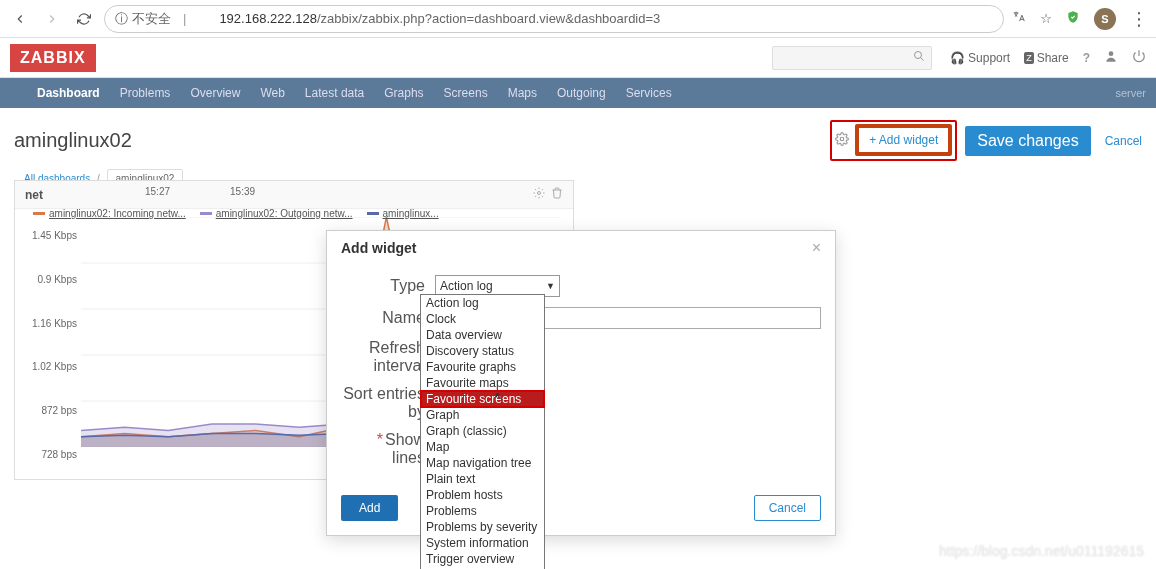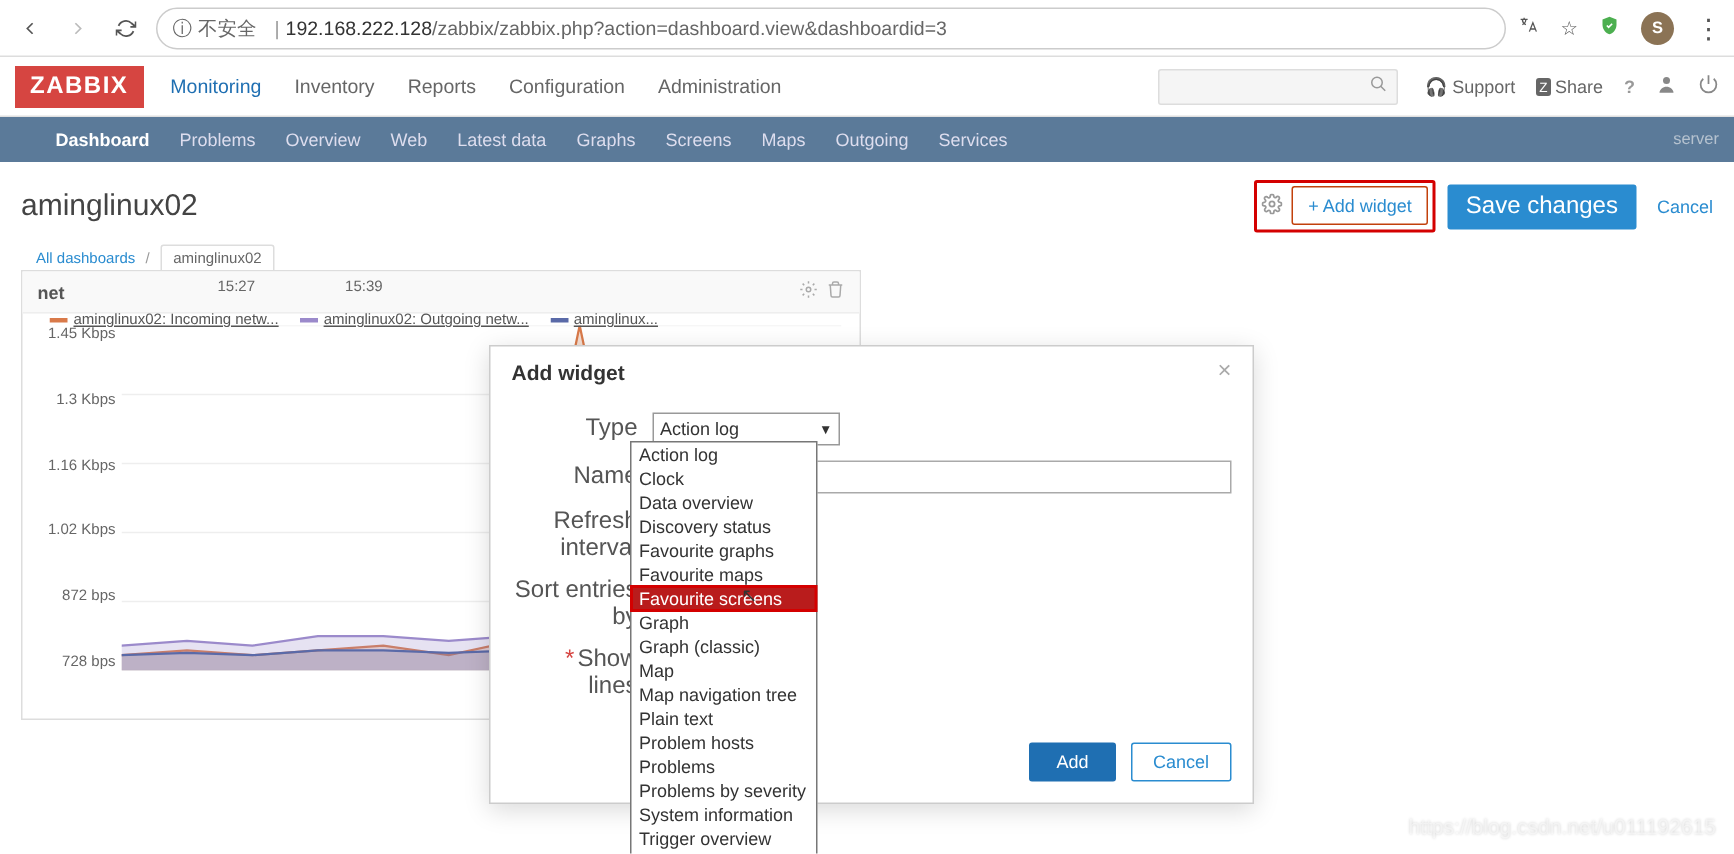--- a/index.html
+++ b/index.html
@@ -4,21 +4,21 @@
   <style>
     * { margin: 0; padding: 0; box-sizing: border-box; font-family: Arial, Helvetica, sans-serif; }
     body { width: 1156px; height: 569px; background: #fff; font-size: 13px; color: #333; overflow: hidden; position: relative; }
     
     
     .browser-bar { display: flex; align-items: center; height: 38px; border-bottom: 1px solid #ddd; padding: 0 8px; gap: 8px; }
     .nav-btn { width: 24px; height: 24px; display: flex; align-items: center; justify-content: center; color: #555; cursor: pointer; }
     .nav-btn.disabled { color: #bbb; }
     .url-bar { flex: 1; height: 28px; border: 1px solid #ccc; border-radius: 14px; display: flex; align-items: center; padding: 0 10px; color: #555; font-size: 13px; }
     .url-info { display: flex; align-items: center; gap: 4px; margin-right: 8px; color: #666; }
-    .url-text { color: #333; }
+    .url-text { color: #333; margin-left: 29px; }
     .url-sep { color: #999; margin: 0 4px; }
     .br-icons { display: flex; align-items: center; gap: 14px; color: #555; }
     .avatar { width: 22px; height: 22px; border-radius: 50%; background: #8b7355; color: #fff; display: flex; align-items: center; justify-content: center; font-size: 11px; font-weight: bold; }
     .menu-dots { font-size: 18px; color: #555; }
     .shield { color: #4CAF50; }
     
     
     .app-header { height: 40px; display: flex; align-items: center; padding: 0 10px; gap: 18px; border-bottom: 1px solid #e0e0e0; }
     .logo { background: #D64541; color: #fff; font-weight: bold; padding: 5px 10px; font-size: 16px; letter-spacing: 1px; }
     .hnav { display: flex; gap: 22px; }
@@ -36,57 +36,57 @@
     .subnav-item.active { color: #fff; font-weight: bold; padding-left: 27px; }
     .subnav-spacer { flex: 1; }
     .server-label { color: #b5c2cf; font-size: 11px; }
     
     
     .page-header { display: flex; align-items: center; padding: 12px 14px 8px; }
     .page-title { font-size: 20px; color: #444; font-weight: normal; }
     .page-spacer { flex: 1; }
     .page-actions { display: flex; align-items: center; gap: 8px; }
     .gear-btn { color: #999; cursor: pointer; }
-    .btn-outline { border: 1px solid #c2410c; color: #2a8cd0; background: #fff; padding: 5px 10px; border-radius: 2px; cursor: pointer; font-size: 12px; }
+    .btn-outline { border: 4px solid #c2410c; color: #2a8cd0; background: #fff; padding: 5px 10px; border-radius: 2px; cursor: pointer; font-size: 12px; }
     .btn-primary { background: #2a8cd0; color: #fff; border: none; padding: 6px 12px; border-radius: 2px; cursor: pointer; font-size: 16px; }
     .link-cancel { color: #2a8cd0; cursor: pointer; font-size: 12px; margin-left: 6px; }
     .red-box { border: 2px solid #d40000; padding: 2px 3px 3px; border-radius: 2px; display: flex; align-items: center; gap: 6px; }
     
     
     .breadcrumb { padding: 4px 24px 10px; font-size: 10px; }
     .bc-link { color: #2a8cd0; cursor: pointer; }
     .bc-sep { color: #999; margin: 0 4px; }
     .bc-current { color: #666; background: #fff; border: 1px solid #ddd; padding: 3px 8px; border-radius: 2px; }
     
     
     .widget { position: absolute; left: 14px; top: 180px; width: 560px; height: 300px; border: 1px solid #ddd; background: #fff; }
     .widget-header { display: flex; align-items: center; padding: 6px 10px; background: #f9f9f9; border-bottom: 1px solid #eee; }
     .widget-title { font-weight: bold; color: #555; font-size: 12px; }
     .widget-header-spacer { flex: 1; }
     .widget-header-btn { color: #aaa; margin-left: 6px; cursor: pointer; }
     .chart-area { padding: 8px 10px; position: relative; }
-    .y-labels { display: flex; flex-direction: column; justify-content: space-between; height: 230px; font-size: 10px; color: #666; text-align: right; width: 58px; position: absolute; left: 4px; top: 8px; }
+    .y-labels { display: flex; flex-direction: column; justify-content: space-between; height: 230px; font-size: 10px; color: #666; text-align: right; width: 58px; position: absolute; left: 4px; top: 21px; }
     .x-labels { display: flex; gap: 60px; font-size: 10px; color: #666; position: absolute; bottom: 28px; left: 130px; }
     .plot { position: absolute; left: 66px; top: 8px; width: 480px; height: 230px; }
     .legend { position: absolute; bottom: 6px; left: 18px; right: 10px; display: flex; gap: 14px; font-size: 10px; color: #555; }
     .legend-item { display: flex; align-items: center; gap: 4px; max-width: 170px; overflow: hidden; white-space: nowrap; text-overflow: ellipsis; text-decoration: underline; }
     .legend-swatch { width: 12px; height: 3px; }
     
     
     .modal { position: absolute; left: 326px; top: 230px; width: 510px; background: #fff; border: 1px solid #ccc; box-shadow: 0 4px 16px rgba(0,0,0,0.15); }
     .modal-header { display: flex; align-items: center; padding: 8px 14px; }
     .modal-title { font-weight: bold; color: #333; font-size: 14px; }
     .modal-close { margin-left: auto; color: #aaa; cursor: pointer; font-size: 16px; }
     .modal-body { padding: 10px 14px 8px; }
     .form-row { display: flex; align-items: center; margin-bottom: 10px; }
     .form-label { width: 94px; text-align: right; padding-right: 10px; font-size: 16px; color: #555; }
     .form-label .req { color: #d64541; margin-right: 2px; }
     .form-select { width: 125px; height: 22px; border: 1px solid #999; font-size: 12px; padding: 0 4px; display: flex; align-items: center; justify-content: space-between; background: #fff; }
     .form-input { flex: 1; height: 22px; border: 1px solid #aaa; }
-    .modal-footer { display: flex; justify-content: flex-end; gap: 10px; padding: 10px 14px 14px; }
+    .modal-footer { display: flex; justify-content: space-between; gap: 10px; padding: 10px 14px 14px; }
     .btn-outline-modal { border: 1px solid #2a8cd0; color: #2a8cd0; background: #fff; padding: 5px 14px; border-radius: 2px; cursor: pointer; font-size: 12px; }
     .btn-primary-modal { background: #1f6fb2; color: #fff; border: none; padding: 6px 18px; border-radius: 2px; cursor: pointer; font-size: 12px; }
     
     
     .dropdown { position: absolute; left: 420px; top: 294px; width: 125px; background: #fff; border: 1px solid #777; z-index: 200; font-size: 12px; }
     .dd-item { padding: 1px 5px; cursor: pointer; color: #333; }
     .dd-item.selected { background: #b91c1c; color: #fff; }
     .dd-item.red-border { outline: 2px solid #d40000; outline-offset: -1px; position: relative; }
     
     .watermark { position: absolute; right: 12px; bottom: 10px; color: rgba(255,255,255,0.5); font-size: 14px; text-shadow: 0 0 2px rgba(0,0,0,0.2); }
@@ -133,27 +133,20 @@
           <path d="M9 12l2 2 4-4" stroke="#fff" stroke-width="2" fill="none"></path>
         </svg>
     </span>
     <span class="avatar">S</span>
     <span class="menu-dots">⋮</span>
   </div>
 </div>
 
 <div class="app-header">
   <div class="logo">ZABBIX</div>
-  <div class="hnav" id="hnav">
-      <span class="hnav-item active">Monitoring</span>
-      <span class="hnav-item">Inventory</span>
-      <span class="hnav-item">Reports</span>
-      <span class="hnav-item">Configuration</span>
-      <span class="hnav-item">Administration</span>
-    </div>
   <div class="header-spacer"></div>
   <div class="search-box">
     <span style="color:#999">
       <svg width="12" height="12" viewBox="0 0 24 24" fill="none" stroke="currentColor" stroke-width="2">
           <circle cx="10" cy="10" r="7"></circle>
           <path d="M21 21l-6-6"></path>
         </svg>
     </span>
   </div>
   <div class="header-actions">
@@ -234,21 +227,21 @@
     </span>
     <span class="widget-header-btn">
       <svg width="12" height="12" viewBox="0 0 24 24" fill="none" stroke="currentColor" stroke-width="2">
           <path d="M3 6h18M8 6V4a2 2 0 012-2h4a2 2 0 012 2v2M19 6l-1 14a2 2 0 01-2 2H8a2 2 0 01-2-2L5 6"></path>
         </svg>
     </span>
   </div>
   <div class="chart-area">
     <div class="y-labels" id="ylabels">
         <div>1.45 Kbps</div>
-        <div>1.3 Kbps</div>
+        <div>0.9 Kbps</div>
         <div>1.16 Kbps</div>
         <div>1.02 Kbps</div>
         <div>872 bps</div>
         <div>728 bps</div>
       </div>
     <svg class="plot" viewBox="0 0 480 230" preserveAspectRatio="none">
       <g id="gridlines">
           <line x1="0" x2="480" y1="0" y2="0" stroke="#eee"></line>
           <line x1="0" x2="480" y1="46" y2="46" stroke="#eee"></line>
           <line x1="0" x2="480" y1="92" y2="92" stroke="#eee"></line>

